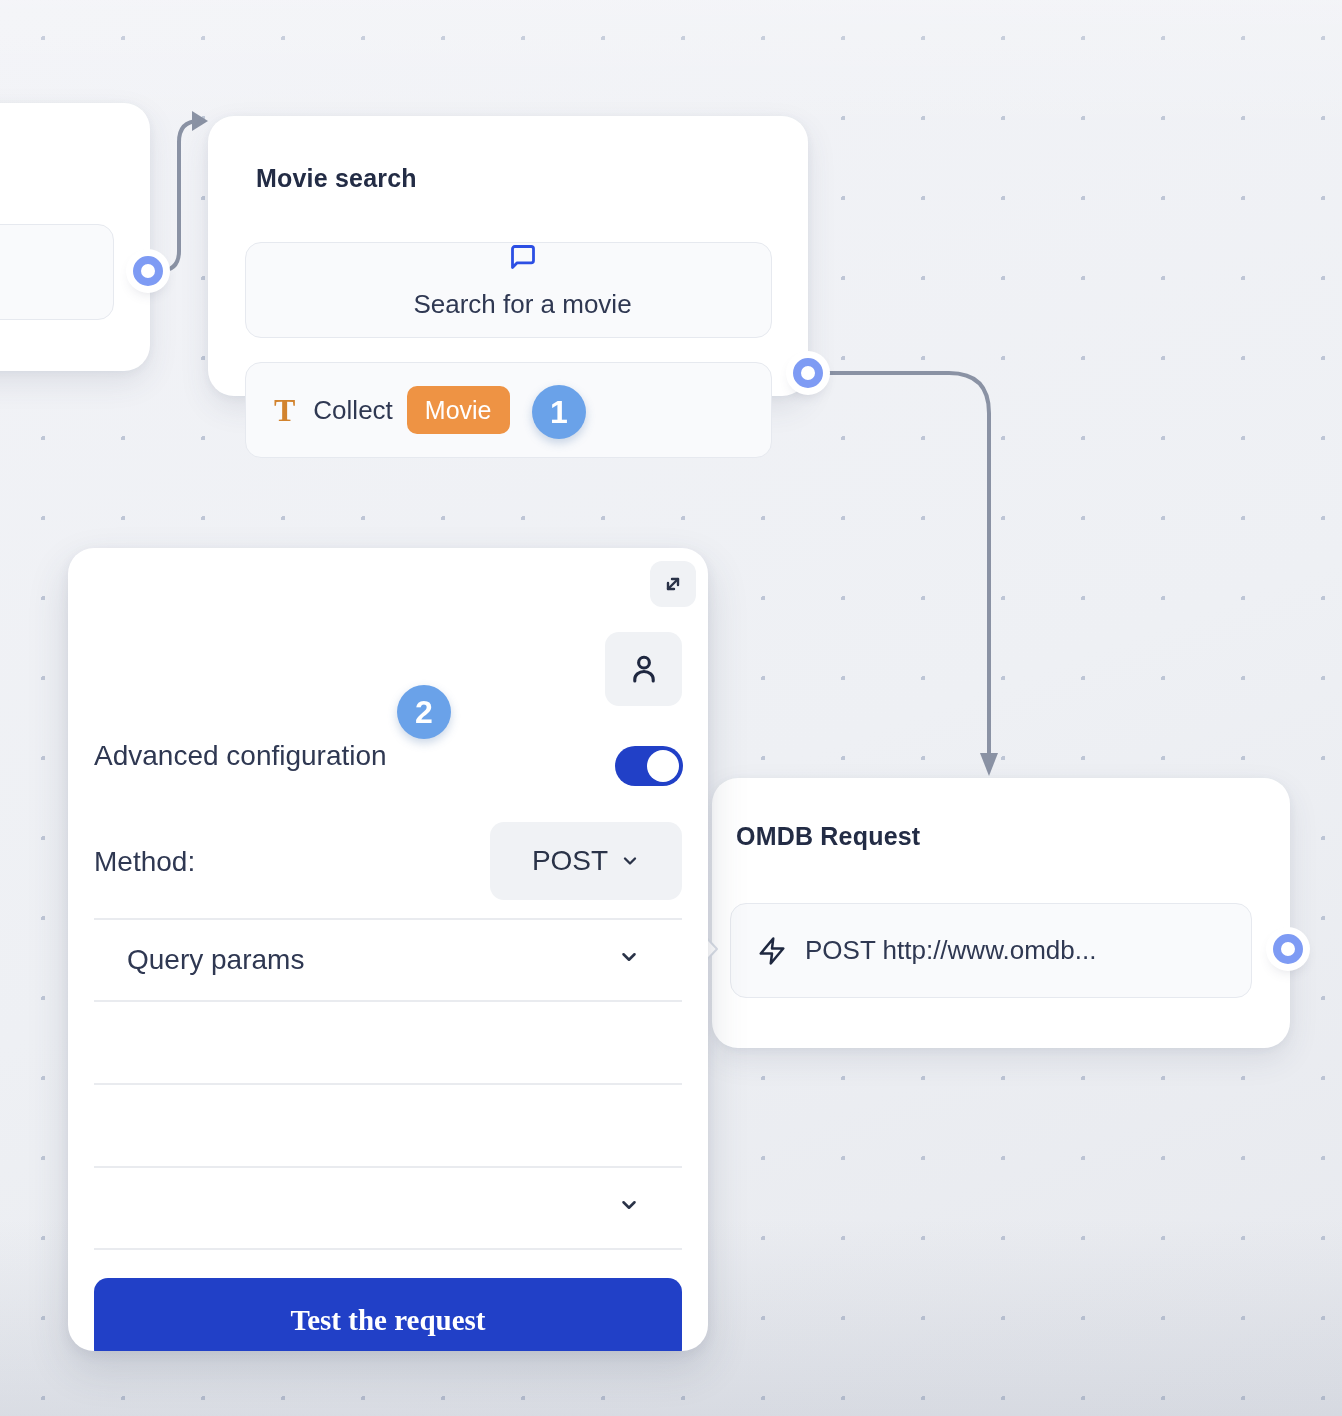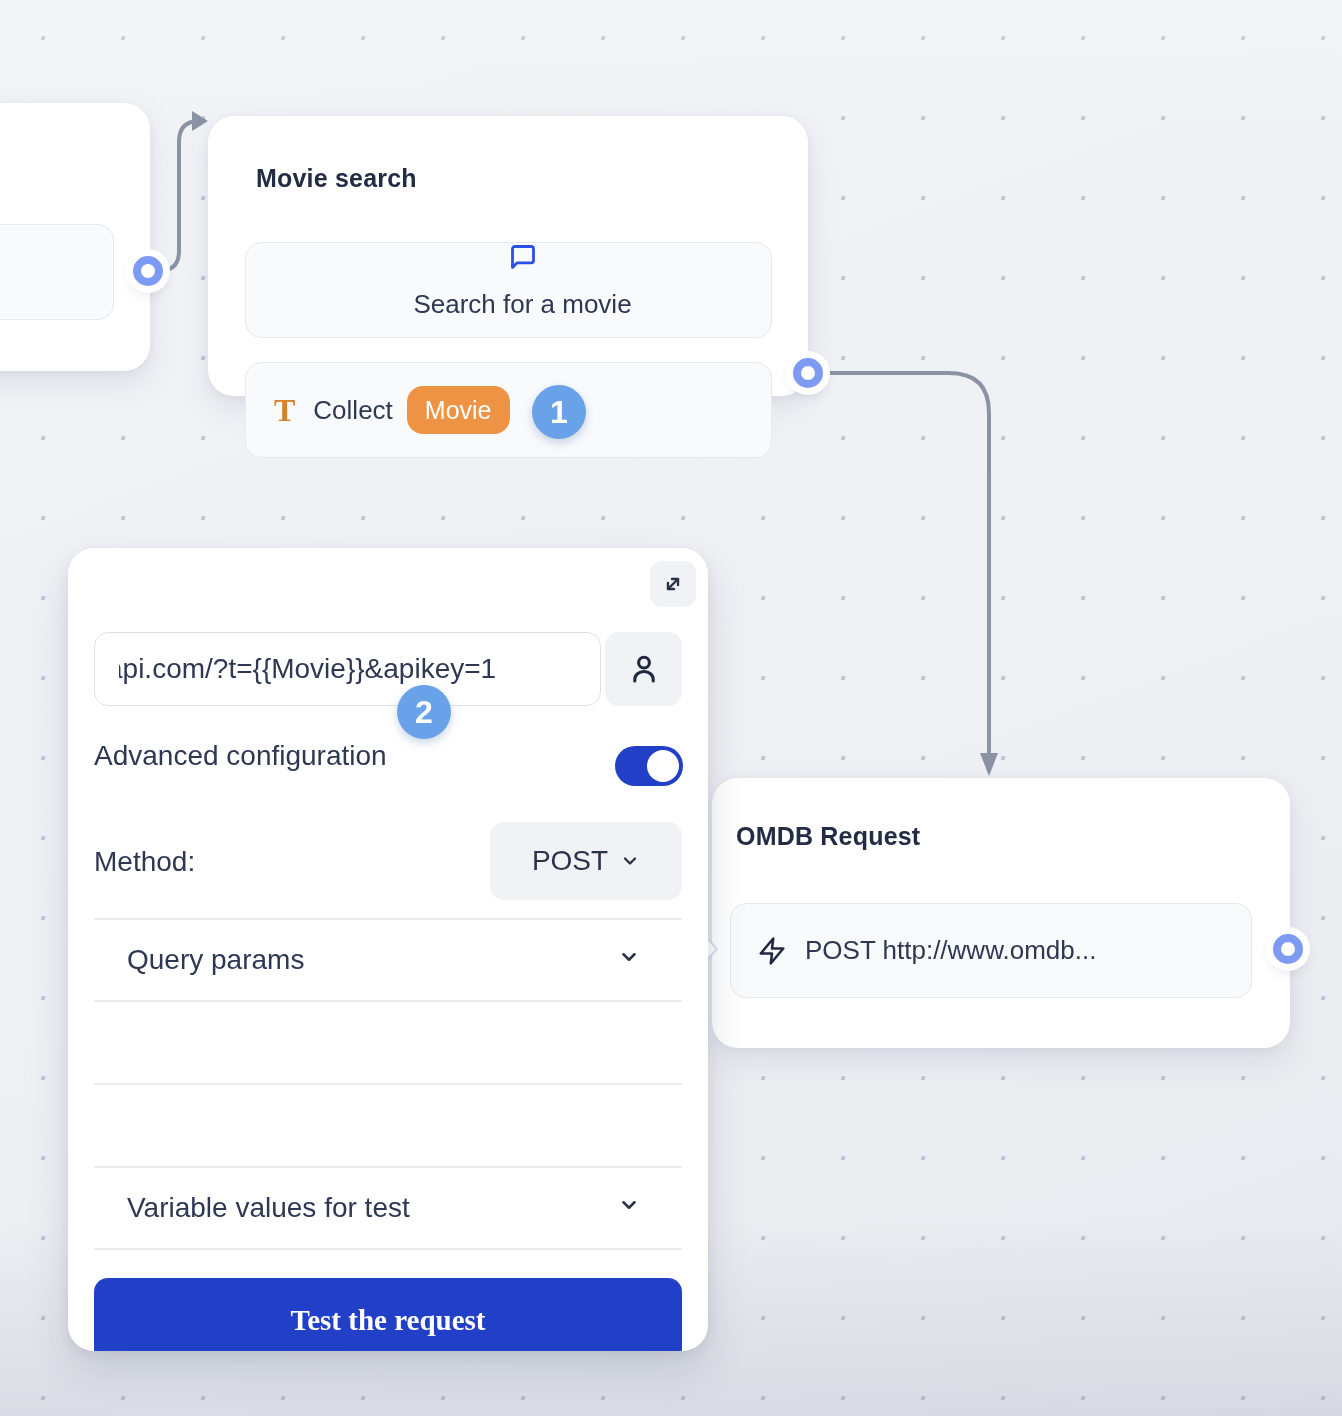--- a/index.html
+++ b/index.html
@@ -81,21 +81,21 @@
         <svg width="28" height="28" viewBox="0 0 24 24" fill="none" stroke="#2c4fe4" stroke-width="2.4" stroke-linecap="round" stroke-linejoin="round">
           <path d="M21 15a2 2 0 0 1-2 2H7l-4 4V5a2 2 0 0 1 2-2h14a2 2 0 0 1 2 2z"></path>
         </svg>
       </span>
       <span class="item-label">Search for a movie</span>
     </div>
 
     <div class="node-item" style="left:37px;top:246px;width:527px;height:96px;">
       <span class="serif-t">T</span>
       <span class="item-label">Collect</span>
-      <span class="chip" style="margin-left:-4px;border-radius:16px;">Movie</span>
+      <span class="chip" style="margin-left:-4px;">Movie</span>
     </div>
   </div>
   <div class="port" style="left:793px;top:358px;"></div>
   <div class="badge-step" style="left:532px;top:385px;">1</div>
 
   <div class="card" style="left:712px;top:778px;width:578px;height:270px;">
     <div class="node-title" style="left:24px;top:44px;">OMDB Request</div>
     <div class="node-item" style="left:18px;top:125px;width:522px;height:95px;padding-left:26px;">
       <span style="display:flex;">
         <svg width="30" height="30" viewBox="0 0 24 24" fill="none" stroke="#1f2840" stroke-width="2" stroke-linecap="round" stroke-linejoin="round">
@@ -115,21 +115,20 @@
     <button class="icon-btn" style="left:582px;top:13px;width:46px;height:46px;">
       <span style="display:flex;">
         <svg width="24" height="24" viewBox="0 0 24 24" fill="none" stroke="#2a3348" stroke-width="2.4" stroke-linecap="round" stroke-linejoin="round">
           <line x1="7" y1="17" x2="17" y2="7"></line>
           <polyline points="11 7 17 7 17 13"></polyline>
           <polyline points="13 17 7 17 7 11"></polyline>
         </svg>
       </span>
     </button>
 
-    <input class="url-input" type="text" value="api.com/?t={{Movie}}&amp;apikey=1" style="">
 
     <button class="icon-btn" style="left:537px;top:84px;width:77px;height:74px;border-radius:14px;">
       <span style="display:flex;">
         <svg width="34" height="34" viewBox="0 0 24 24" fill="none" stroke="#1f2840" stroke-width="2.2" stroke-linecap="round" stroke-linejoin="round">
           <circle cx="12" cy="7.5" r="3.8"></circle>
           <path d="M5.5 20.5v-1.3a6.5 5.4 0 0 1 13 0v1.3"></path>
         </svg>
       </span>
     </button>
 
@@ -158,21 +157,20 @@
           </svg>
       </span>
     </div>
     <div class="divider" style="top:452px;"></div>
 
     <div class="divider" style="top:535px;"></div>
 
     <div class="divider" style="top:618px;"></div>
 
     <div class="section-row" style="top:620px;">
-      <div class="panel-label" style="top:22px;">Variable values for test</div>
       <span class="chev" style="top:26px;">
         <svg width="22" height="22" viewBox="0 0 24 24" fill="none" stroke="#2a3348" stroke-width="2.8" stroke-linecap="round" stroke-linejoin="round">
             <polyline points="6 9 12 15 18 9"></polyline>
           </svg>
       </span>
     </div>
     <div class="divider" style="top:700px;"></div>
 
     <button class="test-btn">Test the request</button>
   </div>

